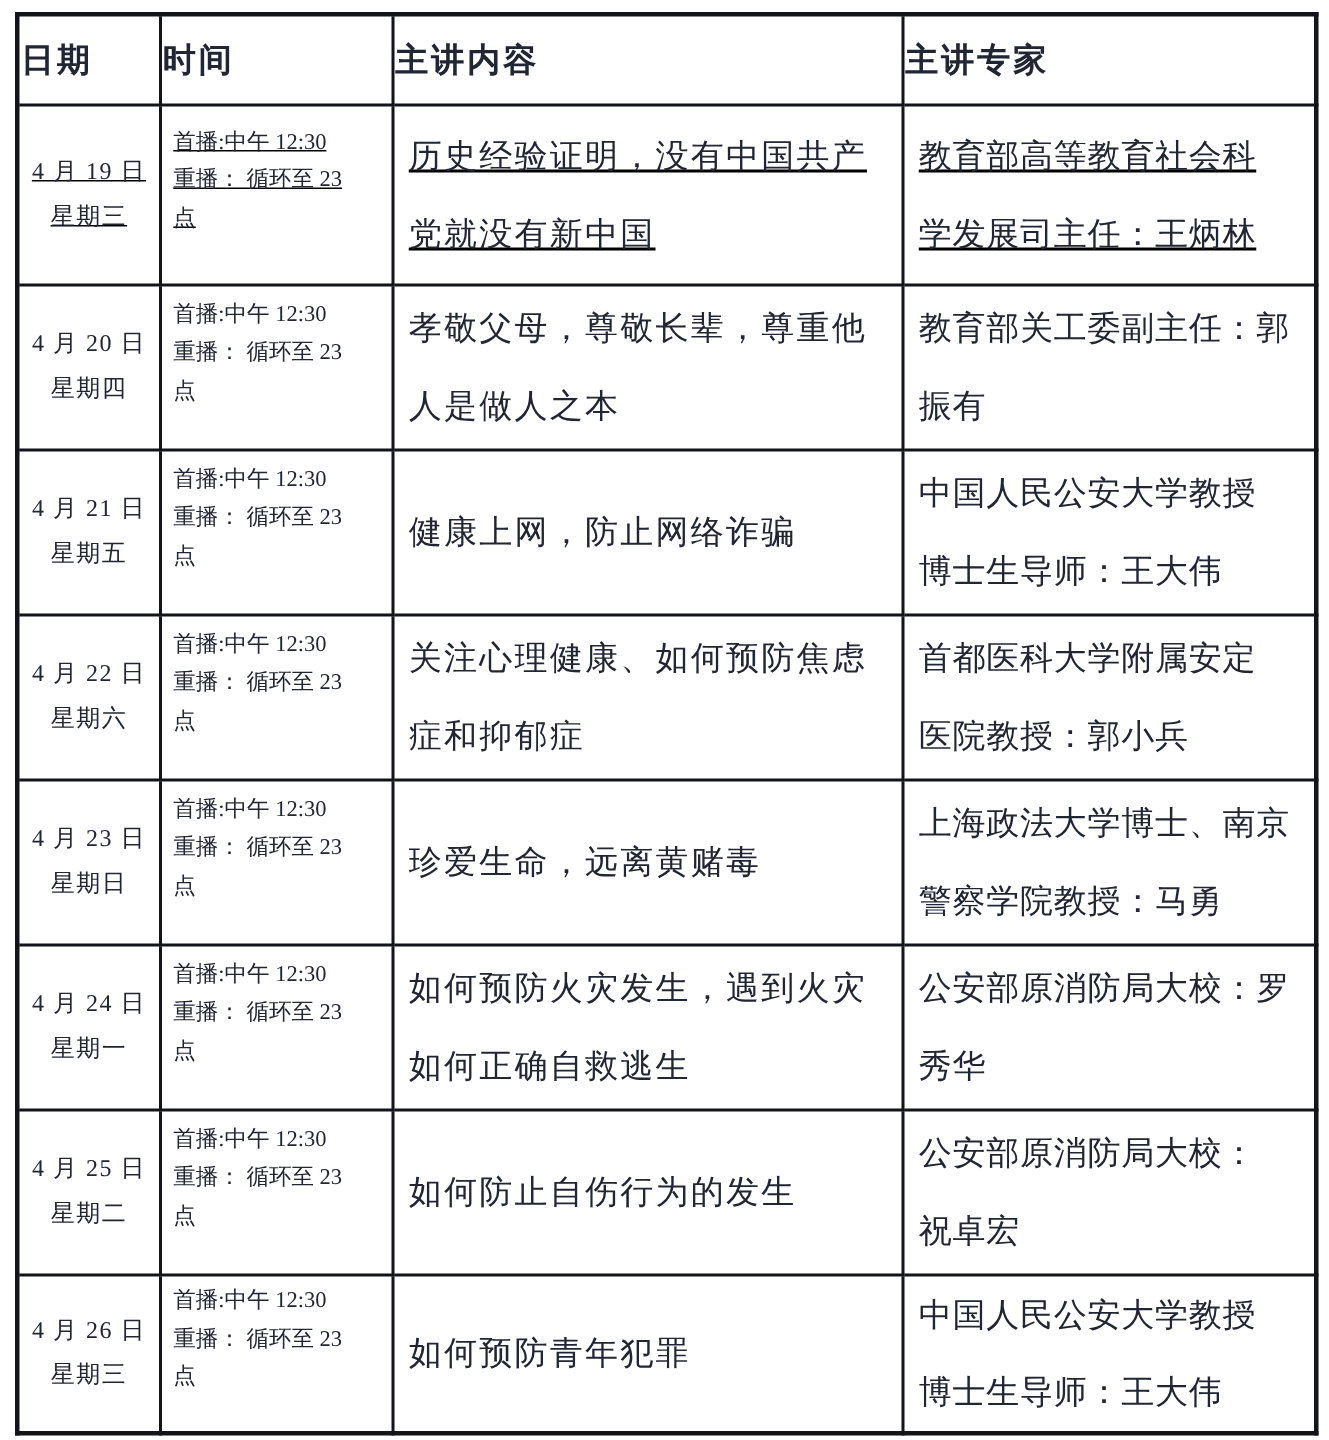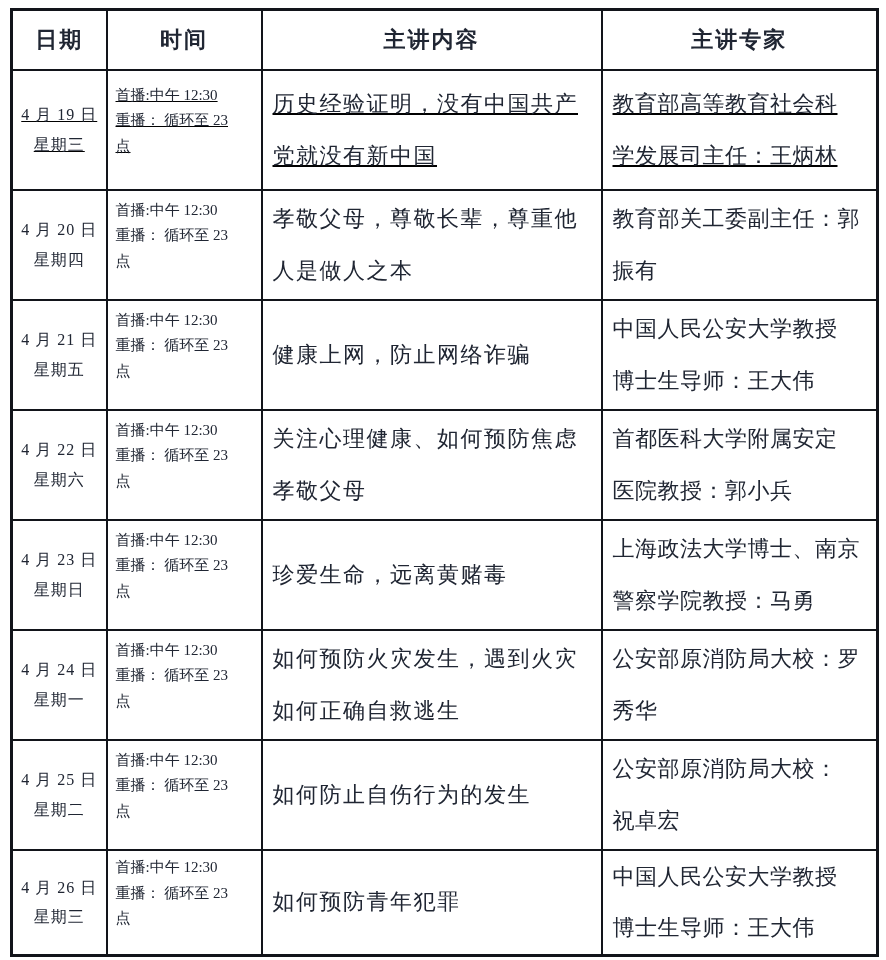--- a/index.html
+++ b/index.html
@@ -29,21 +29,21 @@
   col.c-expert  { width: 276px; }
 
   thead tr { height: 60px; }
   tbody tr { height: 110px; }
   tbody tr:first-child { height: 120px; text-decoration: underline; }
   tbody tr:last-child  { height: 102px; margin-top: 17px; }
 
   th {
     font-size: 22px;
     font-weight: bold;
-    text-align: center;
+    text-align: left;
     letter-spacing: 2px;
   }
   td.date-cell {
     font-size: 16px;
     text-align: center;
     white-space: pre-line;
     line-height: 1.85;
     letter-spacing: 1px;
   }
   td.time-cell {
@@ -122,21 +122,21 @@
       <td class="expert-cell">中国人民公安大学教授
 博士生导师：王大伟</td>
     </tr>
     <tr>
       <td class="date-cell">4 月 22 日
 星期六</td>
       <td class="time-cell">首播:中午 12:30
 重播： 循环至 23
 点</td>
       <td class="content-cell">关注心理健康、如何预防焦虑
-孝敬父母</td>
+症和抑郁症</td>
       <td class="expert-cell">首都医科大学附属安定
 医院教授：郭小兵</td>
     </tr>
     <tr>
       <td class="date-cell">4 月 23 日
 星期日</td>
       <td class="time-cell">首播:中午 12:30
 重播： 循环至 23
 点</td>
       <td class="content-cell">珍爱生命，远离黄赌毒</td>

